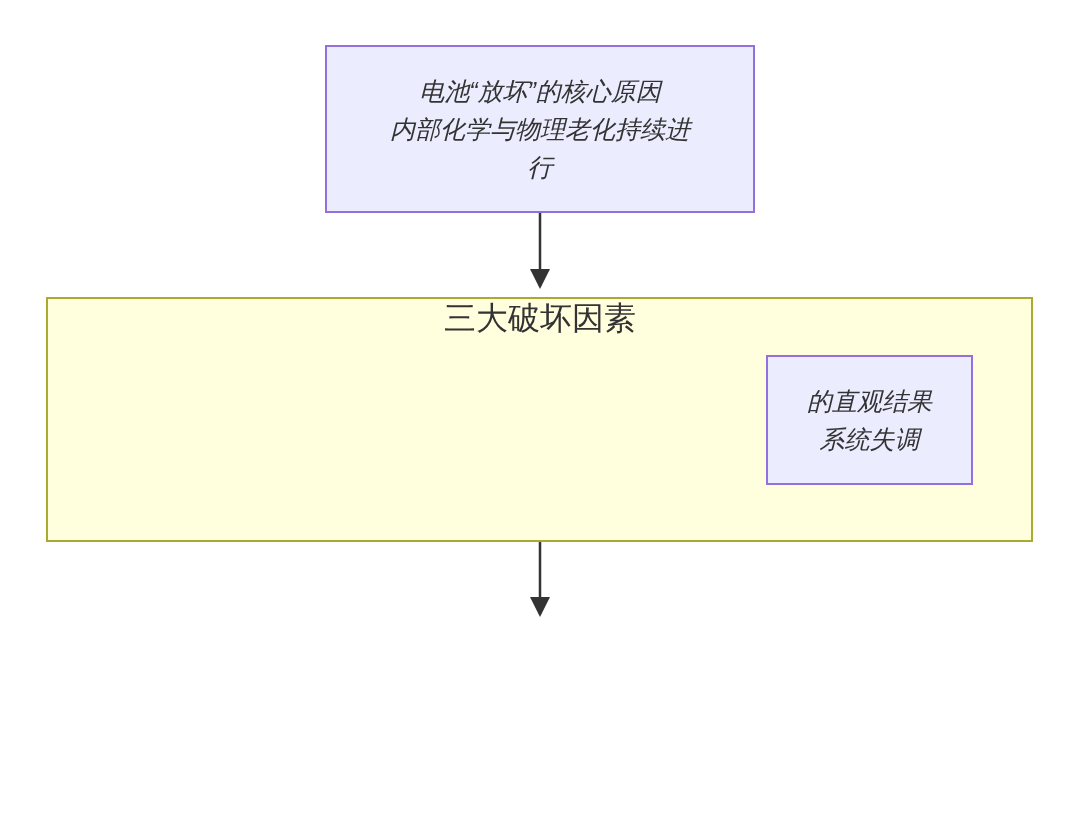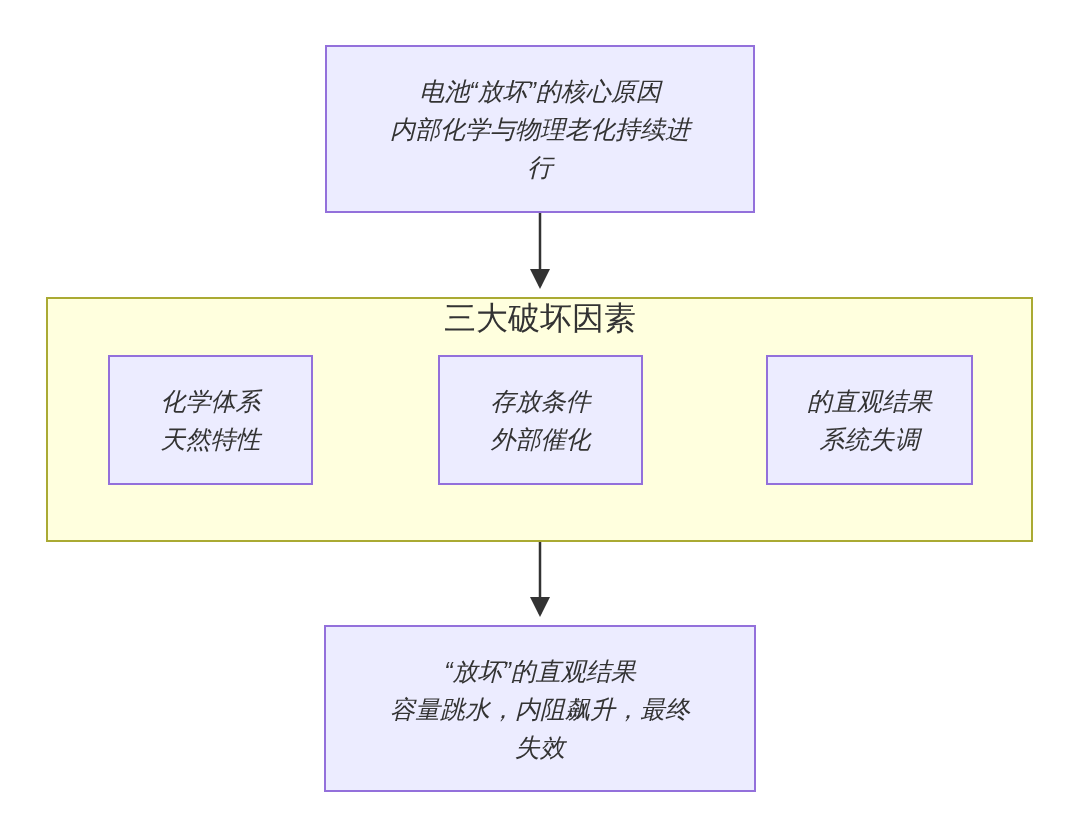--- a/index.html
+++ b/index.html
@@ -83,26 +83,19 @@
   </svg>
 
   <div class="node node-top">电池“放坏”的核心原因
 内部化学与物理老化持续进
 行</div>
 
   <div class="cluster"></div>
 
   <div class="cluster-title">三大破坏因素</div>
 
-  <div class="node node-inner-1">化学体系
-天然特性</div>
 
-  <div class="node node-inner-2">存放条件
-外部催化</div>
 
   <div class="node node-inner-3">的直观结果
 系统失调</div>
 
-  <div class="node node-bottom">“放坏”的直观结果
-容量跳水，内阻飙升，最终
-失效</div>
 
 </div>
 
 </body></html>

